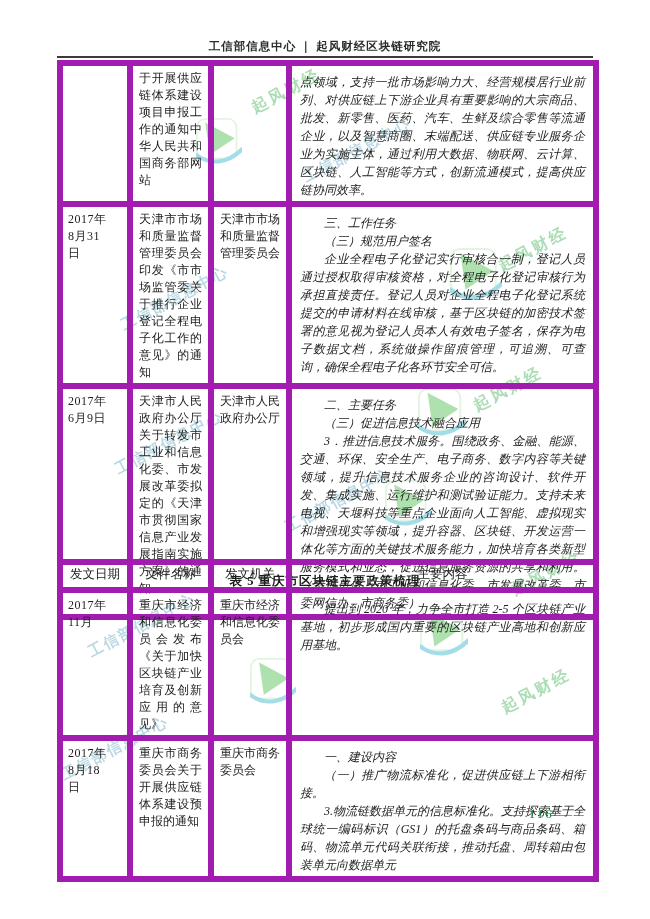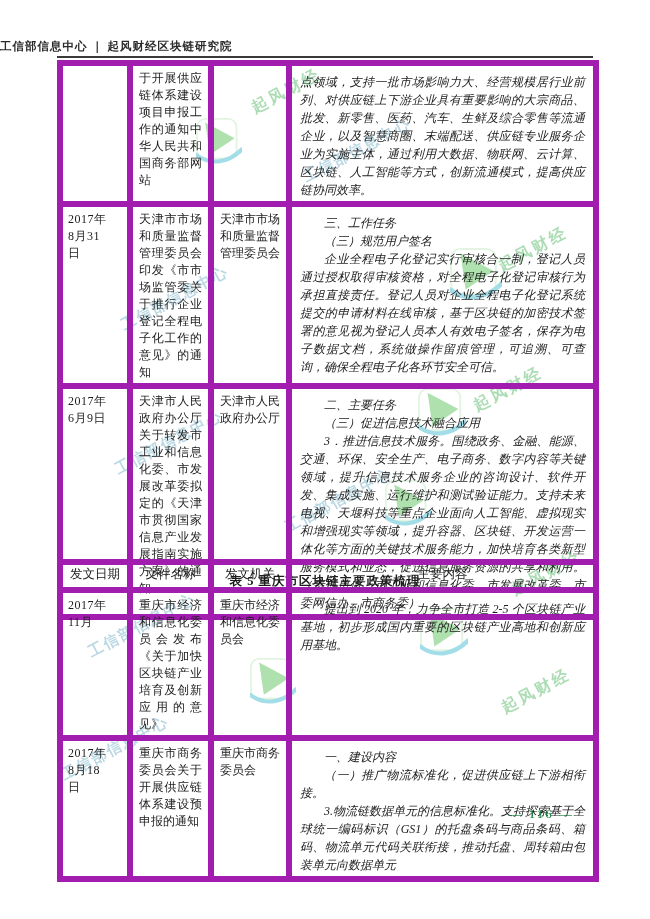--- a/index.html
+++ b/index.html
@@ -8,21 +8,21 @@
     width:650px;height:919px;
     margin:0 auto;
     background:#ffffff;
     font-family:"Liberation Serif","DejaVu Serif",serif;
     color:#1c1c1c;
     overflow:hidden;
   }
   
   .doc-header{
     position:absolute;top:39px;left:0;width:100%;
-    text-align:left;font-size:11.5px;font-weight:bold;
+    text-align:center;font-size:11.5px;font-weight:bold;
     letter-spacing:1px;color:#2a2a2a;
   }
   .header-rule{
     position:absolute;top:56px;left:57px;width:536px;height:2px;
     background:#3a3a3a;
   }
   
   table.policy-table{
     position:absolute;left:57px;width:536px;
     border-collapse:collapse;table-layout:fixed;

